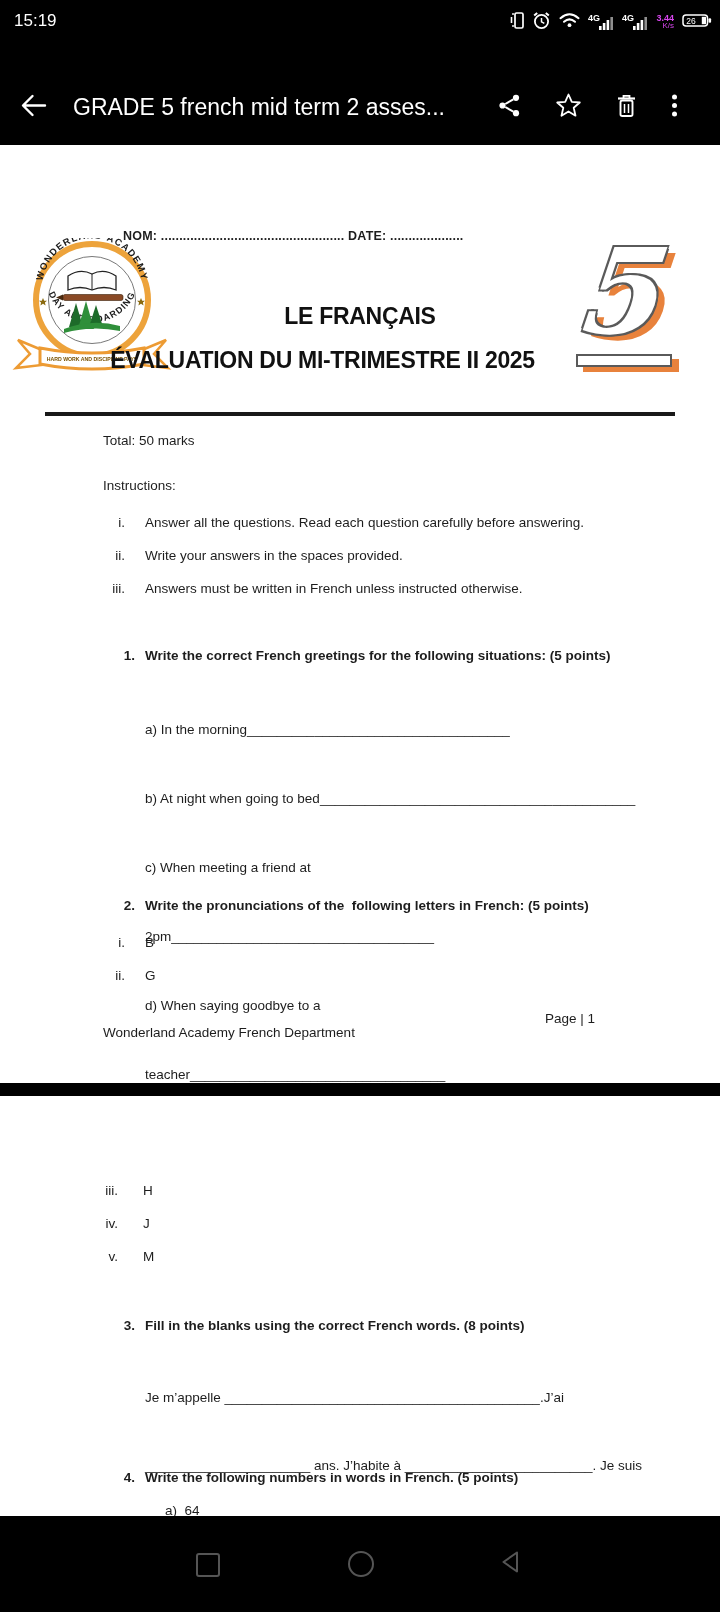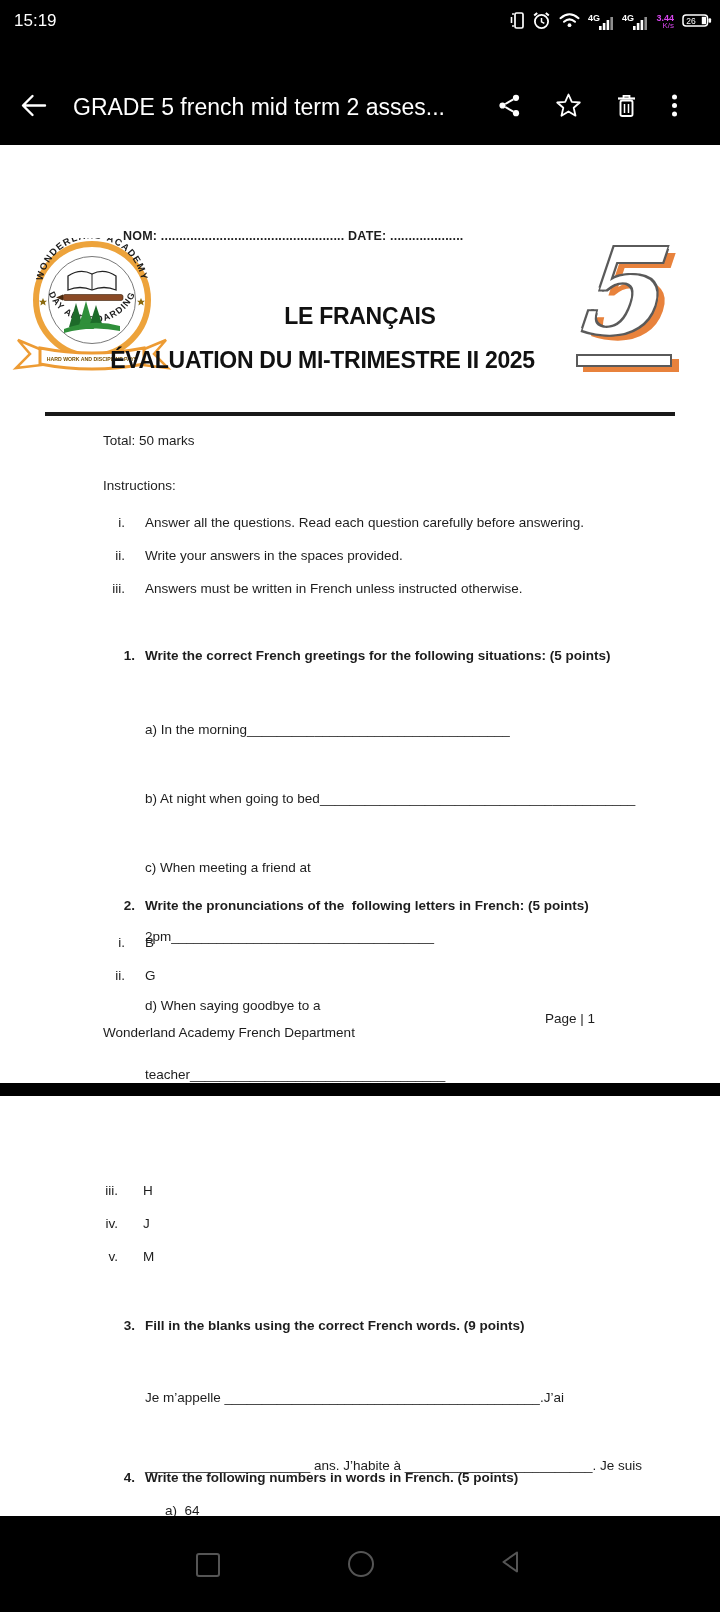--- a/index.html
+++ b/index.html
@@ -236,21 +236,21 @@
 
   <div class="abs page page2 doc">
     <span class="num-col" style="top:87px;left:78px;">iii.</span>
     <span class="txt-col" style="top:87px;left:143px;">H</span>
     <span class="num-col" style="top:120px;left:78px;">iv.</span>
     <span class="txt-col" style="top:120px;left:143px;">J</span>
     <span class="num-col" style="top:153px;left:78px;">v.</span>
     <span class="txt-col" style="top:153px;left:143px;">M</span>
 
     <span class="qnum" style="top:222px;">3.</span>
-    <span class="qtitle" style="top:222px;width:555px;">Fill in the blanks using the correct French words. (9 points)</span>
+    <span class="qtitle" style="top:222px;width:555px;">Fill in the blanks using the correct French words. (8 points)</span>
     <div class="lines" style="top:246px;line-height:22.5px;">
       <div>Je m’appelle __________________________________________.J’ai</div>
       <div>______________________ ans. J’habite à _________________________. Je suis</div>
       
       
     </div>
 
     <span class="qnum" style="top:374px;">4.</span>
     <span class="qtitle" style="top:374px;width:555px;">Write the following numbers in words in French. (5 points)</span>
     <span class="txt-col pre" style="top:407px;">a)  64</span>

